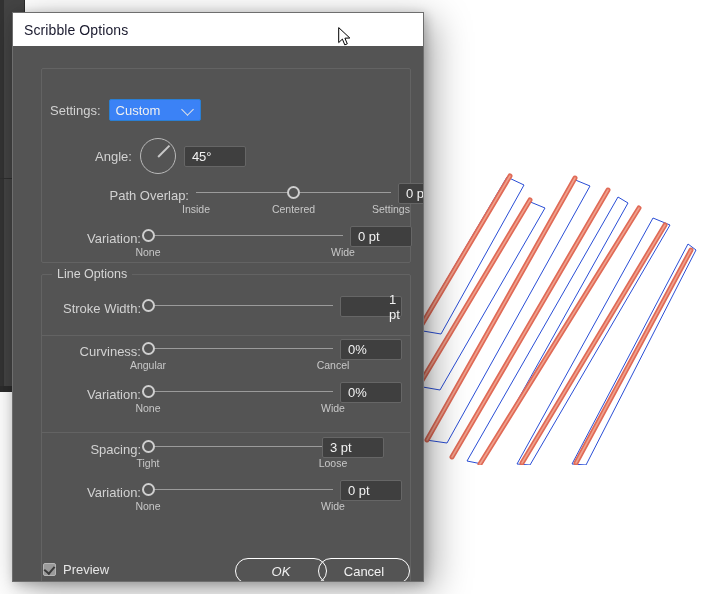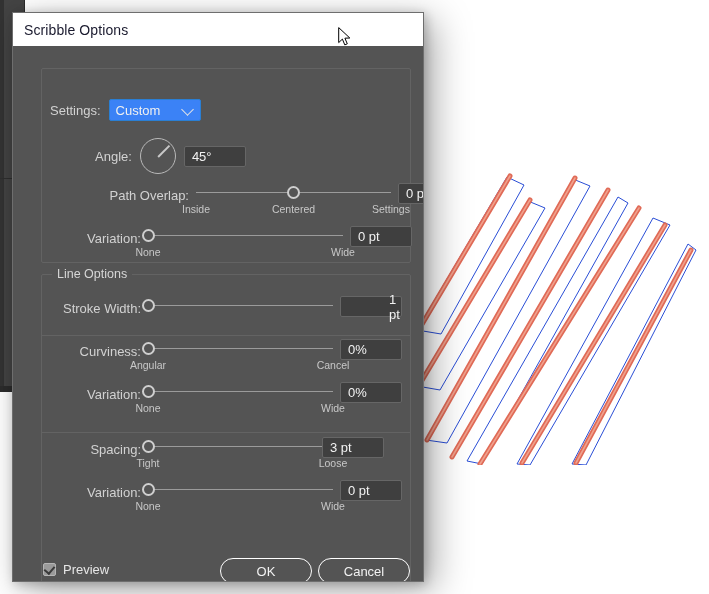--- a/index.html
+++ b/index.html
@@ -359,21 +359,21 @@
     background: transparent;
     color: #f2f2f2;
     font-size: 13px;
     font-family: "Liberation Sans", sans-serif;
     display: flex;
     align-items: center;
     justify-content: center;
     cursor: pointer;
     box-sizing: border-box;
   }
-  #ok-button { left: 207px; }
+  #ok-button { left: 222px; font-style: italic; }
   #cancel-button { left: 305px; }
 
   
   #cursor {
     position: absolute;
     left: 338px;
     top: 27px;
     width: 14px;
     height: 20px;
     pointer-events: none;

